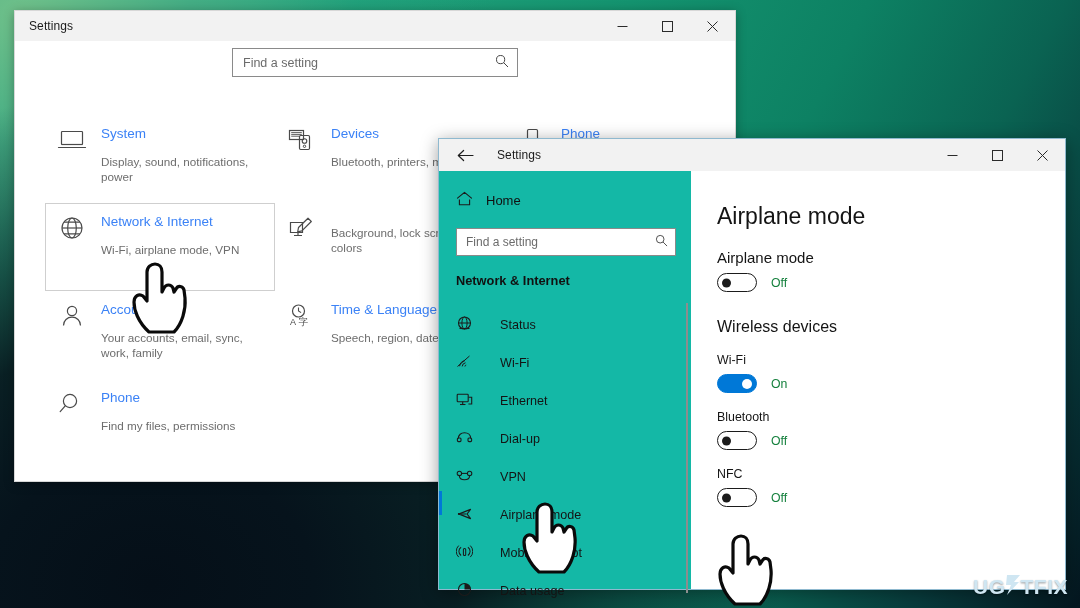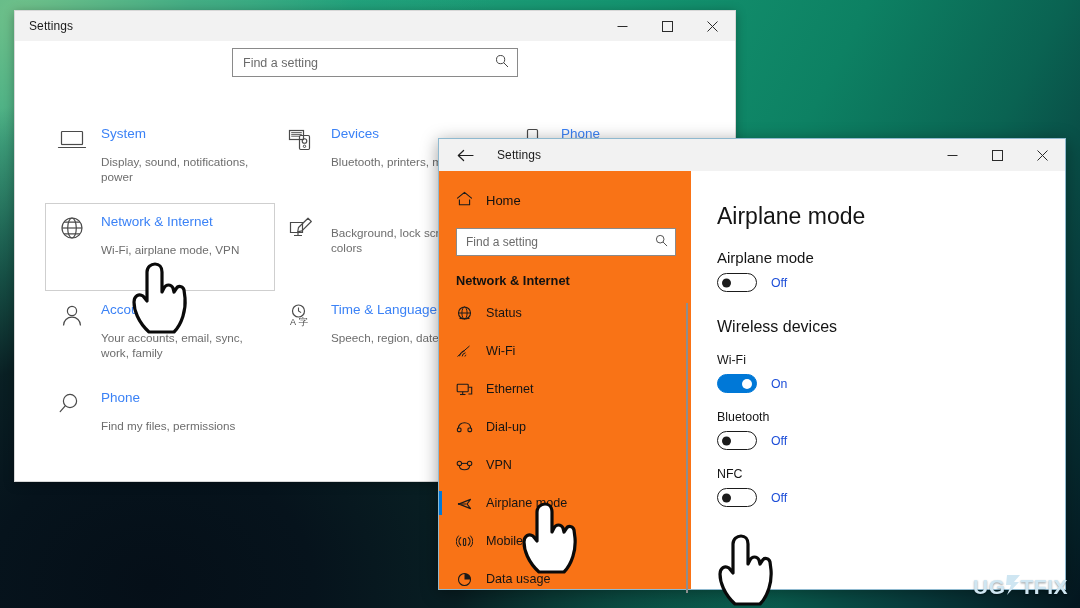--- a/index.html
+++ b/index.html
@@ -91,21 +91,21 @@
     margin-left: 6px; color: #1d1d1d;
   }
   #frontWin .titlebar .title { margin-left: 12px; }
   #frontWin .wctrls { height: 32px; }
   #frontWin .wctrl { height: 32px; }
 
   .fw-body { flex: 1; display: flex; min-height: 0; }
 
   .nav {
     width: 252px; flex: 0 0 252px;
-    background: #f97316;
+    background: #14b8a6;
     position: relative;
     padding-top: 12px;
   }
   .nav-home {
     display: flex; align-items: center; height: 34px;
     padding-left: 17px;
   }
   .nav-home .ic { width: 30px; color: #1b1b1b; }
   .nav-home .lb { font-size: 13px; color: #111; }
 
@@ -118,23 +118,24 @@
     padding: 0 7px 0 9px;
   }
   .nav-search .ph { flex: 1; font-size: 12px; color: #6b6b6b; }
 
   .nav-header {
     margin: 17px 0 6px 17px;
     font-size: 12.8px; font-weight: bold; color: #111;
   }
   .nav-list { position: relative; }
   .nav-item {
-    display: flex; align-items: center;
+    display: flex; align-items: flex-end;
     height: 38px; padding-left: 17px;
     position: relative;
+    gap: 14px;
   }
   .nav-item .ic { width: 30px; flex: 0 0 30px; color: #1b1b1b; display:flex; align-items:center; }
   .nav-item .lb { font-size: 12.6px; color: #141414; }
   .nav-item.active::before {
     content: ""; position: absolute; left: 0; top: 7px;
     width: 3px; height: 24px; background: #0078d7;
   }
   .nav-scroll {
     position: absolute; right: 3px; top: 132px;
     width: 2px; height: 290px; background: #8d8d8d;
@@ -152,21 +153,21 @@
     border: 1.6px solid #1b1b1b; background: #fff;
     position: relative; flex: 0 0 40px;
   }
   .toggle .knob {
     position: absolute; top: 50%; transform: translateY(-50%);
     width: 9px; height: 9px; border-radius: 50%;
     background: #1b1b1b; left: 4px;
   }
   .toggle.on { background: #0078d7; border-color: #0078d7; }
   .toggle.on .knob { background: #fff; left: auto; right: 4px; width: 10px; height: 10px; }
-  .toggle-row .state { font-size: 12.3px; color: #1d4ed8; margin-left: 14px; }
+  .toggle-row .state { font-size: 12.3px; color: #15803d; margin-left: 14px; }
 
   .grp-title { font-size: 16px; color: #141414; margin-top: 26px; }
   .dev-block { margin-top: 17px; }
 
   
   .hand { position: absolute; pointer-events: none; }
 
   
   #wm {
     position: absolute; right: 12px; bottom: 8px;

